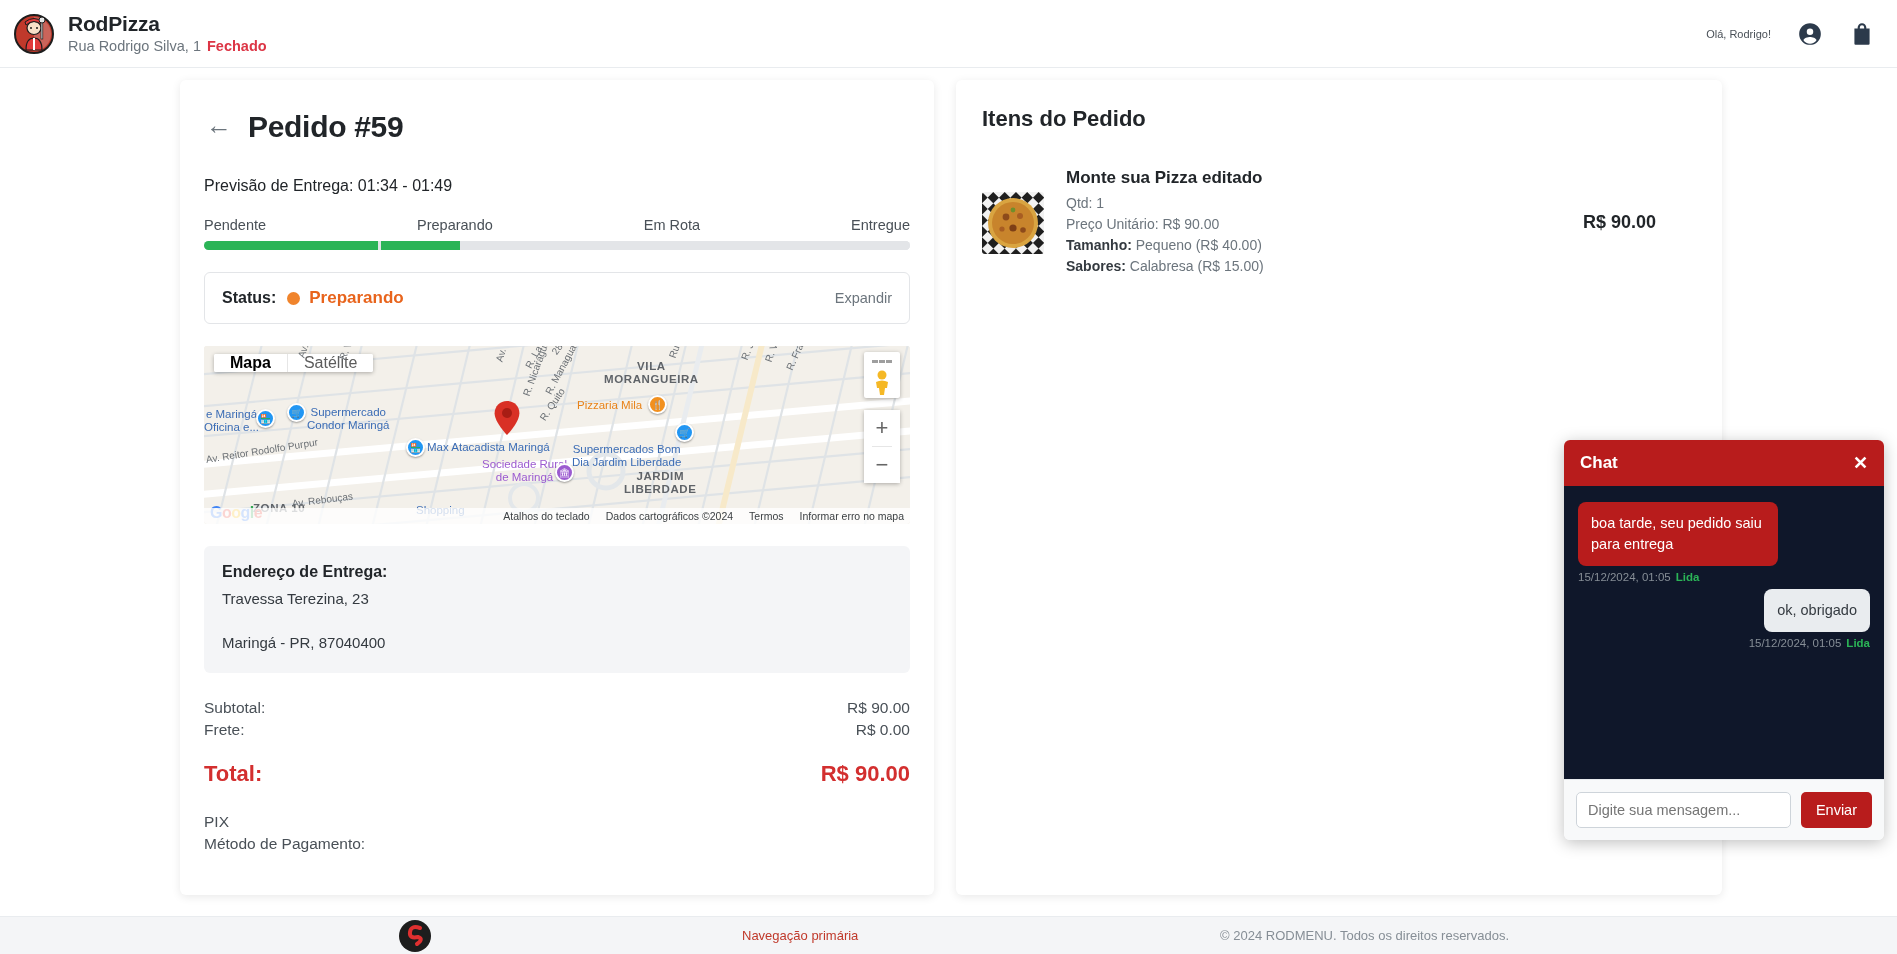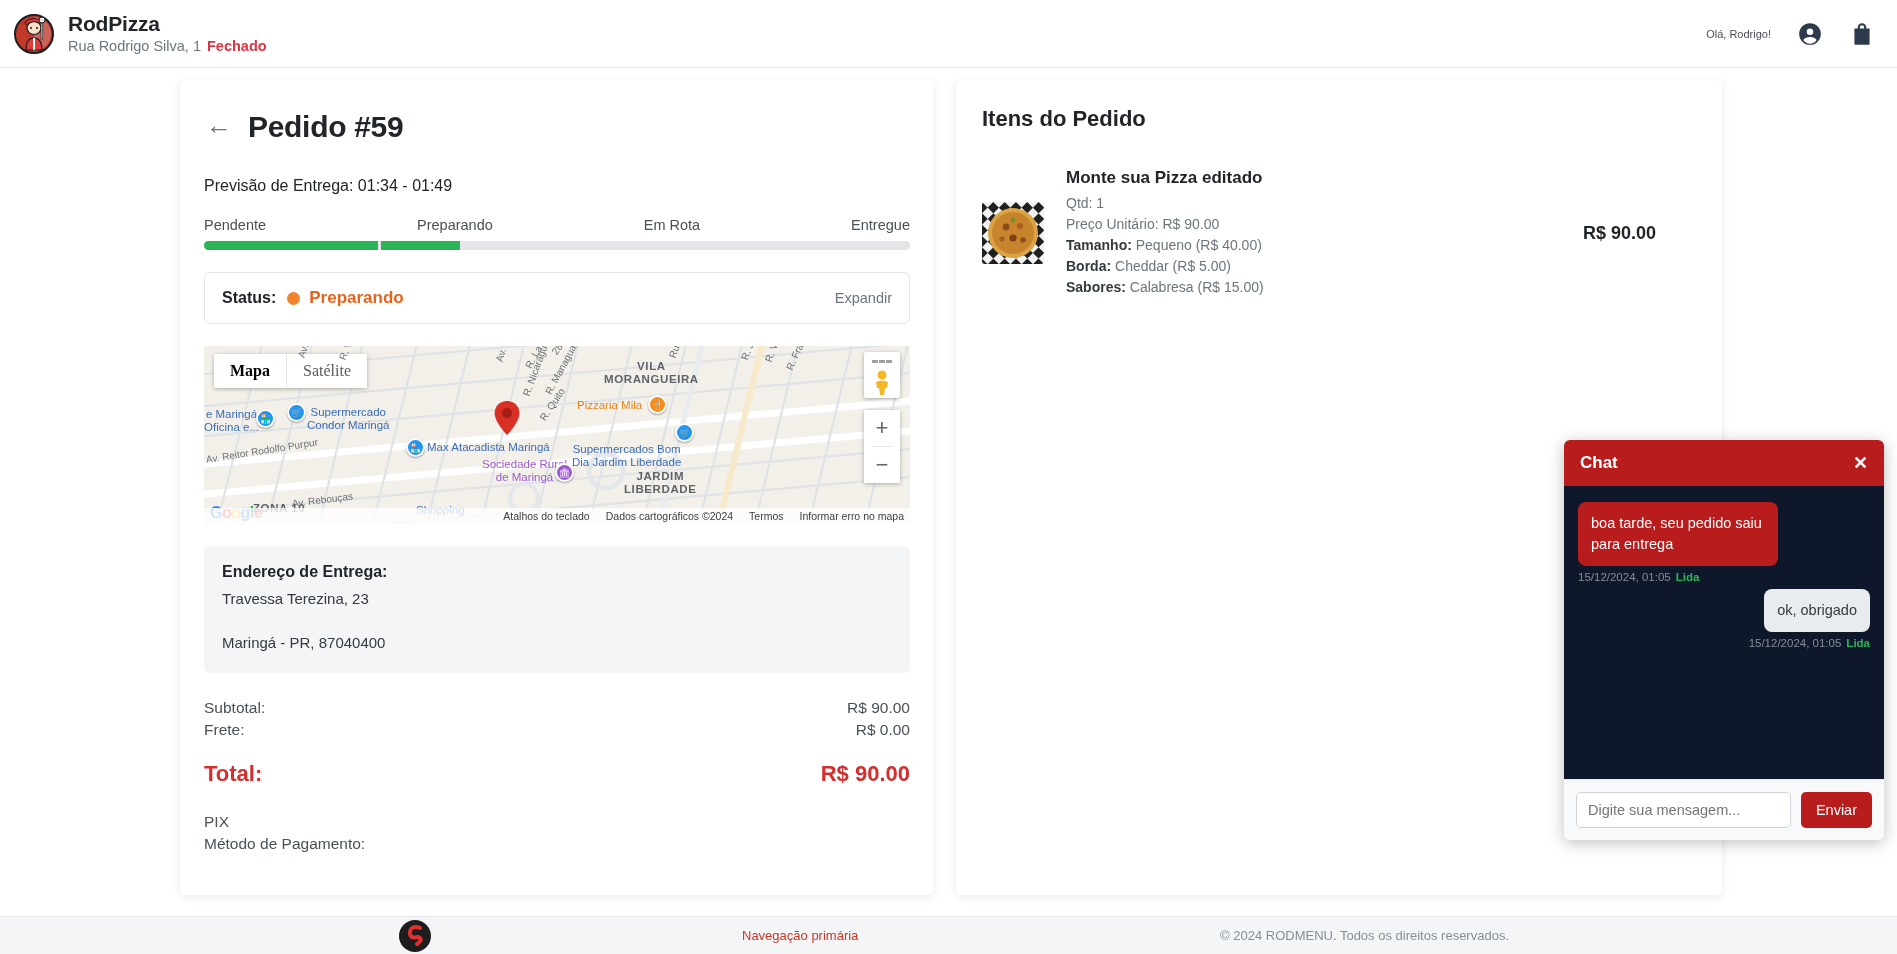--- a/index.html
+++ b/index.html
@@ -100,22 +100,22 @@
     margin-top: 22px; height: 178px; position: relative;
     border-radius: 3px; overflow: hidden; background: #f2efe9;
   }
   .map-canvas { position: absolute; inset: 0; }
   .map-type-ctrl {
     position: absolute; left: 10px; top: 8px; display: flex;
     background: #fff; border-radius: 2px; box-shadow: 0 1px 4px rgba(0,0,0,0.3);
     font-size: 16px; overflow: hidden;
   }
   .map-type-ctrl button {
-    border: none; background: #fff; padding: 8px 16px; cursor: pointer;
-    font-family: Liberation Serif, serif; color: #5c5c5c; font-size: 16px;
+    border: none; background: #fff; padding: 0 16px; cursor: pointer;
+    font-family: Liberation Sans, sans-serif; color: #5c5c5c; font-size: 16px;
   }
   .map-type-ctrl button.active { color: #000; font-weight: bold; }
   .map-type-ctrl .divider { width: 1px; background: #e6e6e6; }
 
   .pegman-box {
     position: absolute; right: 10px; top: 6px; width: 36px; height: 46px;
     background: #fff; box-shadow: 0 1px 4px rgba(0,0,0,0.3); border-radius: 2px;
     display: flex; align-items: flex-end; justify-content: center; padding-bottom: 3px;
   }
   .pegman-box::before {
@@ -481,21 +481,20 @@
               <circle cx="20" cy="37" r="2.6" fill="#a85d22"></circle>
               <circle cx="41" cy="38" r="2.8" fill="#8d4a1a"></circle>
               <circle cx="31" cy="18" r="2.4" fill="#6f8f2a"></circle>
             </svg></div>
           <div class="item-body">
             <div class="item-name">Monte sua Pizza editado</div>
             <div class="item-meta">
               <div>Qtd: 1</div>
               <div>Preço Unitário: R$ 90.00</div>
               <div><b>Tamanho:</b> Pequeno (R$ 40.00)</div>
-              <div><b>Borda:</b> Cheddar (R$ 5.00)</div>
               <div><b>Sabores:</b> Calabresa (R$ 15.00)</div>
             </div>
           </div>
           <div class="item-price">R$ 90.00</div>
         </div>
       </div>
   </section>
 </div>
 
 <aside class="chat">

